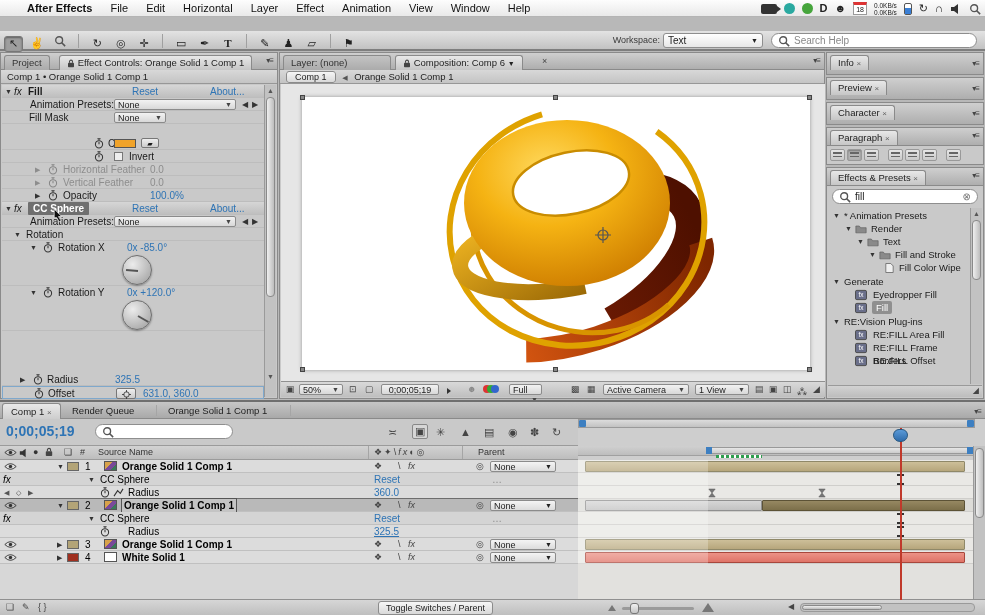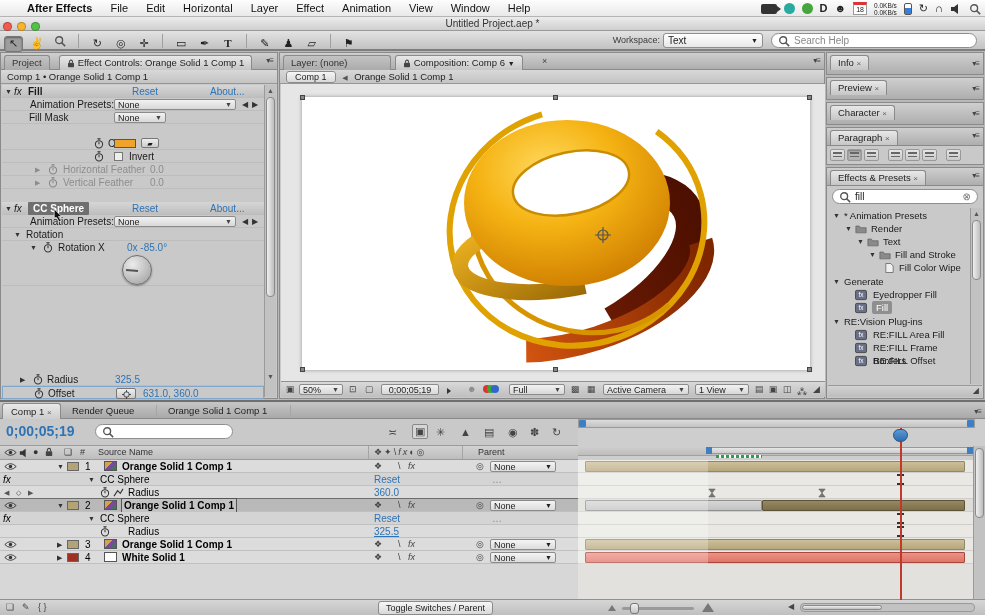--- a/index.html
+++ b/index.html
@@ -165,24 +165,20 @@
           </svg>
         </span>
       <span class="mbi">
           <svg class="ic">
             <use href="#i-mag"></use>
           </svg>
         </span>
     </span>
   </div>
 
-  <div id="titlebar" class="p">
-    <span class="tl" style="background:#f15b52"></span><span class="tl" style="background:#f8b42e"></span><span class="tl" style="background:#53c246"></span>
-    <span id="wtitle">Untitled Project.aep *</span>
-  </div>
 
   <div id="apptools" class="p">
     <span style="margin-left:4px"></span>
     <span class="tool sel">↖</span>
     <span class="tool">✌</span>
     <span class="tool">
         <svg class="ic">
           <use href="#i-mag"></use>
         </svg>
       </span>
@@ -265,20 +261,28 @@
       <span class="p gry" style="left:148px">0.0</span>
     </div>
     <div class="ecrow t10" style="top:123px">
       <span class="p gry" style="left:33px;font-size:7px">▶</span>
       <svg class="ic p" style="left:46px;top:1px;width:10px;height:11px;opacity:.45">
           <use href="#i-watch"></use>
         </svg>
       <span class="p gry" style="left:61px">Vertical Feather</span>
       <span class="p gry" style="left:148px">0.0</span>
     </div>
+    <div class="ecrow t10" style="top:136px">
+      <span class="p" style="left:33px;font-size:7px;color:#333">▶</span>
+      <svg class="ic p" style="left:46px;top:1px;width:10px;height:11px">
+          <use href="#i-watch"></use>
+        </svg>
+      <span class="p" style="left:61px">Opacity</span>
+      <span class="p link" style="left:148px">100.0%</span>
+    </div>
 
     <div class="ecrow hdr t10" style="top:149px">
       <span class="p" style="left:3px;font-size:7px;color:#333">▼</span>
       <span class="p" style="left:12px;font-style:italic">fx</span>
       <b class="p" style="left:26px;background:#6f6f6f;color:#fff;padding:0 5px;border-radius:1px">CC Sphere</b>
       <span class="p link" style="left:130px">Reset</span>
       <span class="p link" style="left:208px">About...</span>
     </div>
     <svg class="p" style="left:52px;top:155px;width:11px;height:15px;z-index:9">
         <use href="#i-cursor"></use>
@@ -295,20 +299,31 @@
     </div>
     <div class="ecrow t10" style="top:188px;height:45px">
       <span class="p" style="left:28px;font-size:7px;color:#333">▼</span>
       <svg class="ic p" style="left:41px;top:1px;width:10px;height:11px">
           <use href="#i-watch"></use>
         </svg>
       <span class="p" style="left:56px">Rotation X</span>
       <span class="p link" style="left:125px">0x -85.0°</span>
       <span class="dial" style="left:120px;top:14px">
           <span class="needle" style="transform:rotate(-85deg)"></span>
+        </span>
+    </div>
+    <div class="ecrow t10" style="top:233px;height:45px">
+      <span class="p" style="left:28px;font-size:7px;color:#333">▼</span>
+      <svg class="ic p" style="left:41px;top:1px;width:10px;height:11px">
+          <use href="#i-watch"></use>
+        </svg>
+      <span class="p" style="left:56px">Rotation Y</span>
+      <span class="p link" style="left:125px">0x +120.0°</span>
+      <span class="dial" style="left:120px;top:14px">
+          <span class="needle" style="transform:rotate(120deg)"></span>
         </span>
     </div>
     <div class="ecrow t10" style="top:320px">
       <span class="p" style="left:18px;font-size:7px;color:#333">▶</span>
       <svg class="ic p" style="left:31px;top:1px;width:10px;height:11px">
           <use href="#i-watch"></use>
         </svg>
       <span class="p" style="left:45px">Radius</span>
       <span class="p link" style="left:113px">325.5</span>
     </div>
@@ -393,21 +408,21 @@
       <span class="p swic" style="left:5px;top:2px">▣</span>
       <span class="ddl" style="left:18px;width:44px;top:2px"><span>50%</span><span class="dar">▼</span></span>
       <span class="p swic" style="left:68px;top:2px">⊡</span>
       <span class="p swic" style="left:84px;top:2px">▢</span>
       <span class="ddl" style="left:100px;width:58px;top:2px;text-align:center"><span>0;00;05;19</span></span>
       <span class="p" style="left:166px;top:4px"><span class="cam" style="width:12px;height:8px"></span></span>
       <span class="p swic" style="left:186px;top:2px;color:#8a8a8a">☻</span>
       <span class="p" style="left:202px;top:3px">
         <span class="dot" style="width:8px;height:8px;background:#d33;margin-right:-4px"></span><span class="dot" style="width:8px;height:8px;background:#3a3;margin-right:-4px"></span><span class="dot" style="width:8px;height:8px;background:#36c"></span>
       </span>
-      <span class="ddl" style="left:228px;width:56px;top:2px"><span>Full</span><span class="dar">▼</span></span>
+      <span class="ddl" style="left:228px;width:33px;top:2px"><span>Full</span><span class="dar">▼</span></span>
       <span class="p swic" style="left:290px;top:2px">▩</span>
       <span class="p swic" style="left:306px;top:2px">▦</span>
       <span class="ddl" style="left:322px;width:86px;top:2px"><span>Active Camera</span><span class="dar">▼</span></span>
       <span class="ddl" style="left:414px;width:54px;top:2px"><span>1 View</span><span class="dar">▼</span></span>
       <span class="p swic" style="left:474px;top:2px">▤</span>
       <span class="p swic" style="left:488px;top:2px">▣</span>
       <span class="p swic" style="left:502px;top:2px">◫</span>
       <span class="p swic" style="left:516px;top:2px">⁂</span>
       <span class="p swic" style="left:532px;top:2px">◢</span>
     </div>

